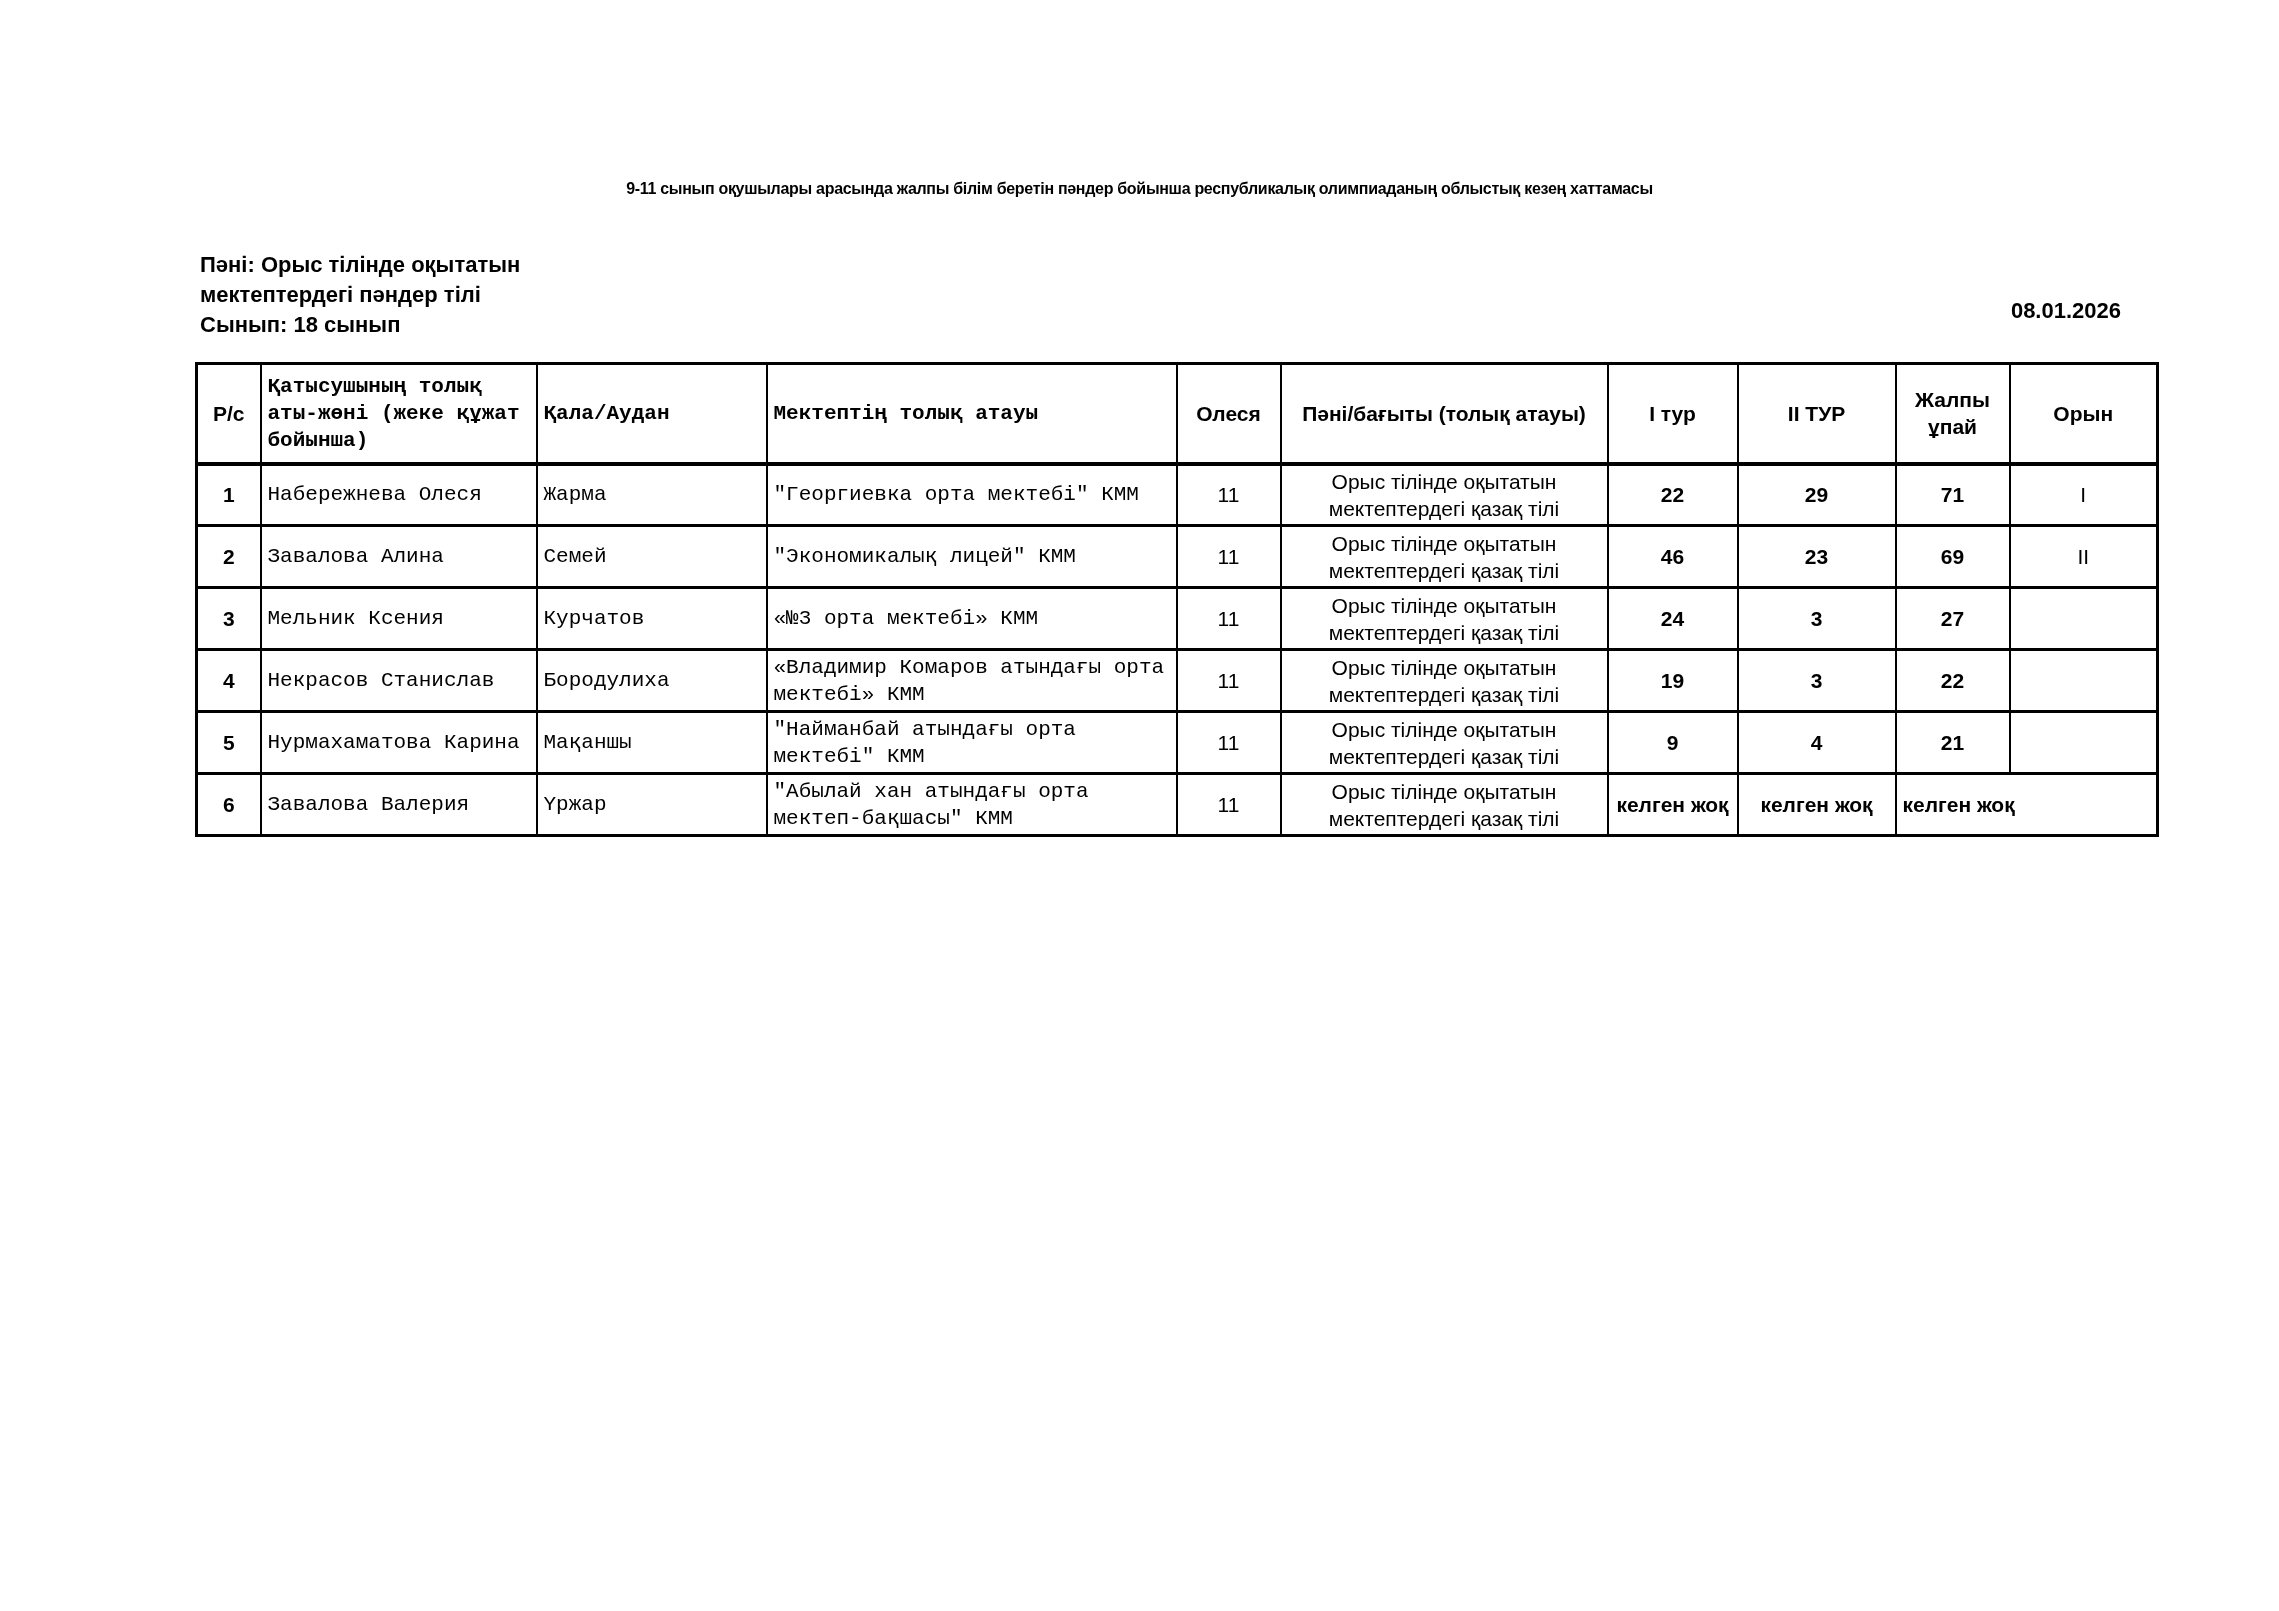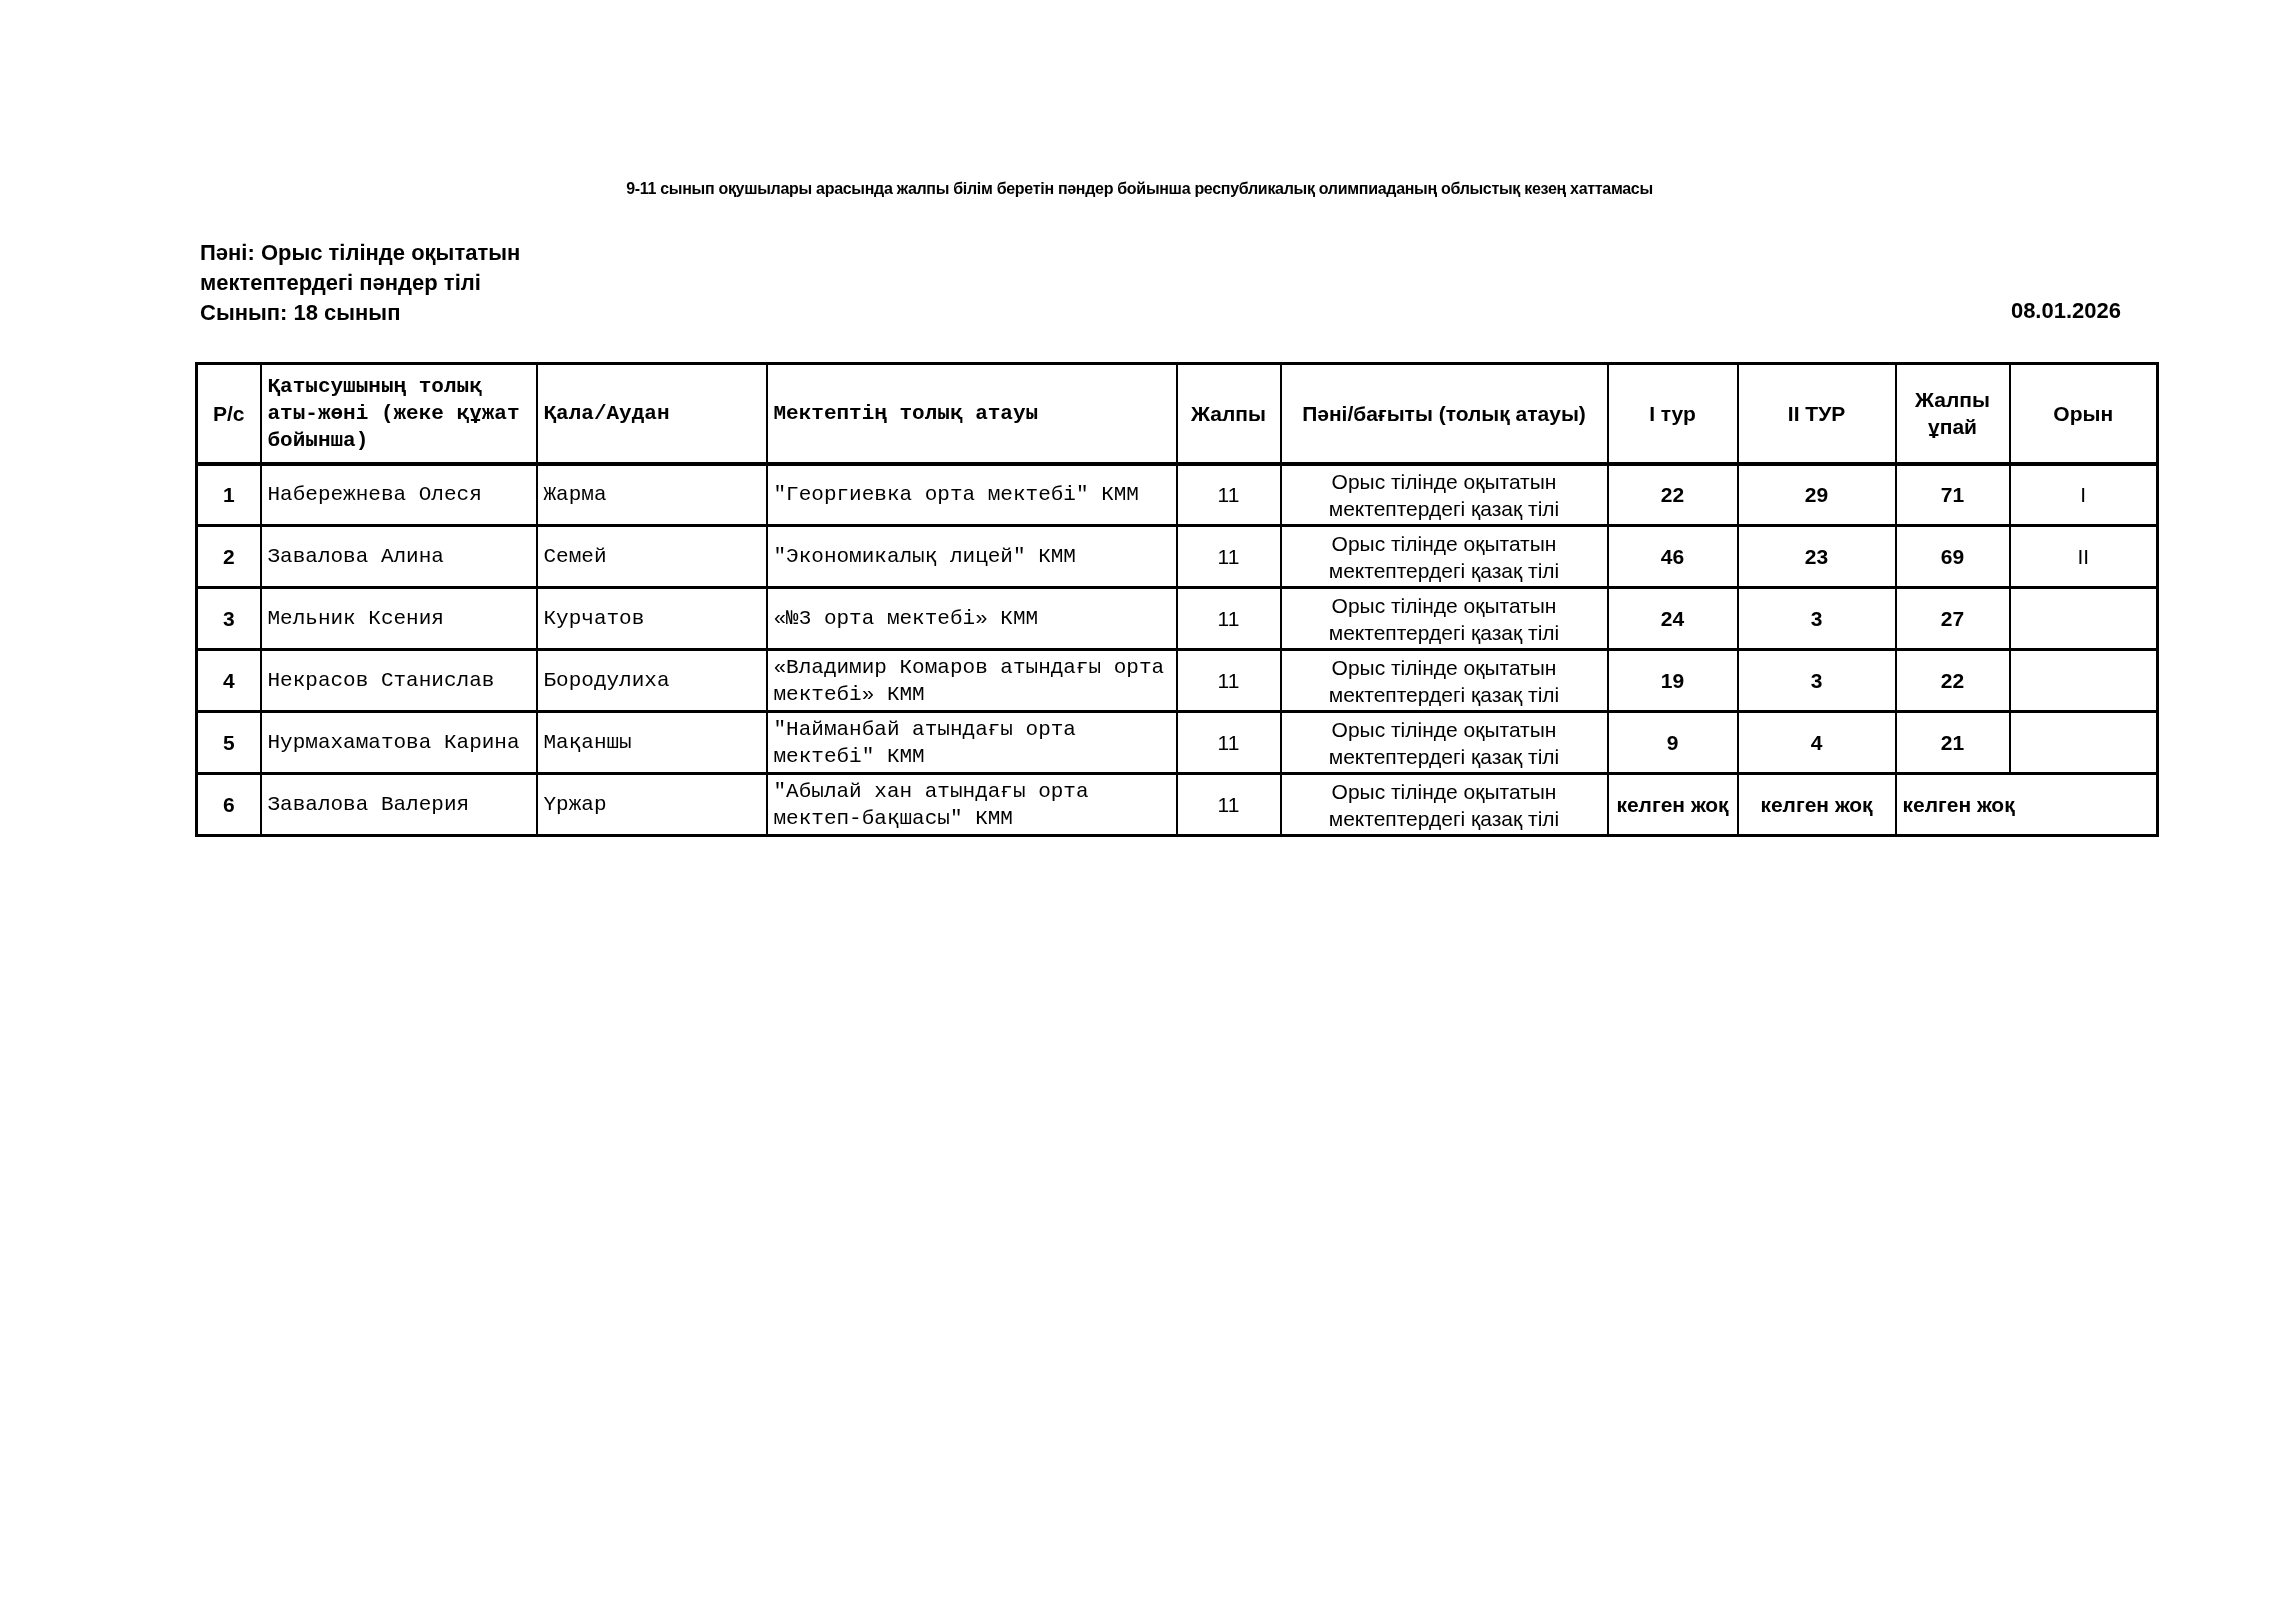--- a/index.html
+++ b/index.html
@@ -20,21 +20,21 @@
     width: 100%;
     text-align: center;
     font-size: 16px;
     font-weight: bold;
     letter-spacing: -0.3px;
     white-space: nowrap;
   }
 
   .meta-block {
     position: absolute;
-    top: 238px;
+    top: 250px;
     left: 200px;
     font-size: 22px;
     font-weight: bold;
     line-height: 30px;
   }
 
   .doc-date {
     position: absolute;
     top: 298px;
     right: 158px;
@@ -100,21 +100,21 @@
       <col style="width:158px">
       <col style="width:114px">
       <col style="width:148px">
   </colgroup>
   <thead>
     <tr>
       <td class="c">Р/с</td>
       <td class="l">Қатысушының толық аты-жөні (жеке құжат бойынша)</td>
       <td class="l">Қала/Аудан</td>
       <td class="l">Мектептің толық атауы</td>
-      <td class="c">Жалпы</td>
+      <td class="c">Олеся</td>
       <td class="c">Пәні/бағыты (толық атауы)</td>
       <td class="c">I тур</td>
       <td class="c">II ТУР</td>
       <td class="c">Жалпы ұпай</td>
       <td class="c">Орын</td>
     </tr>
   </thead>
   <tbody>
     <tr>
       <td class="c b">1</td>

